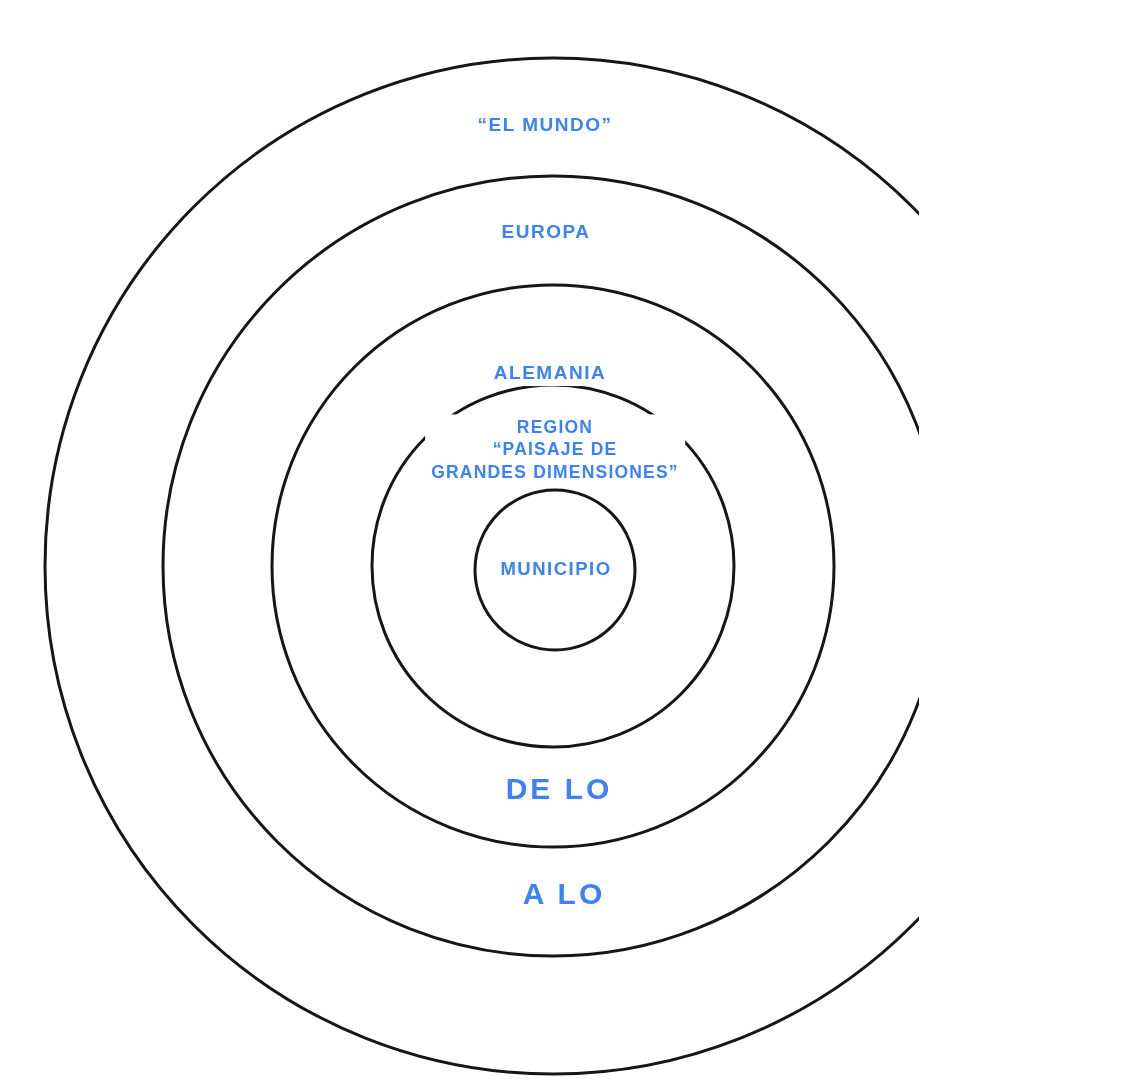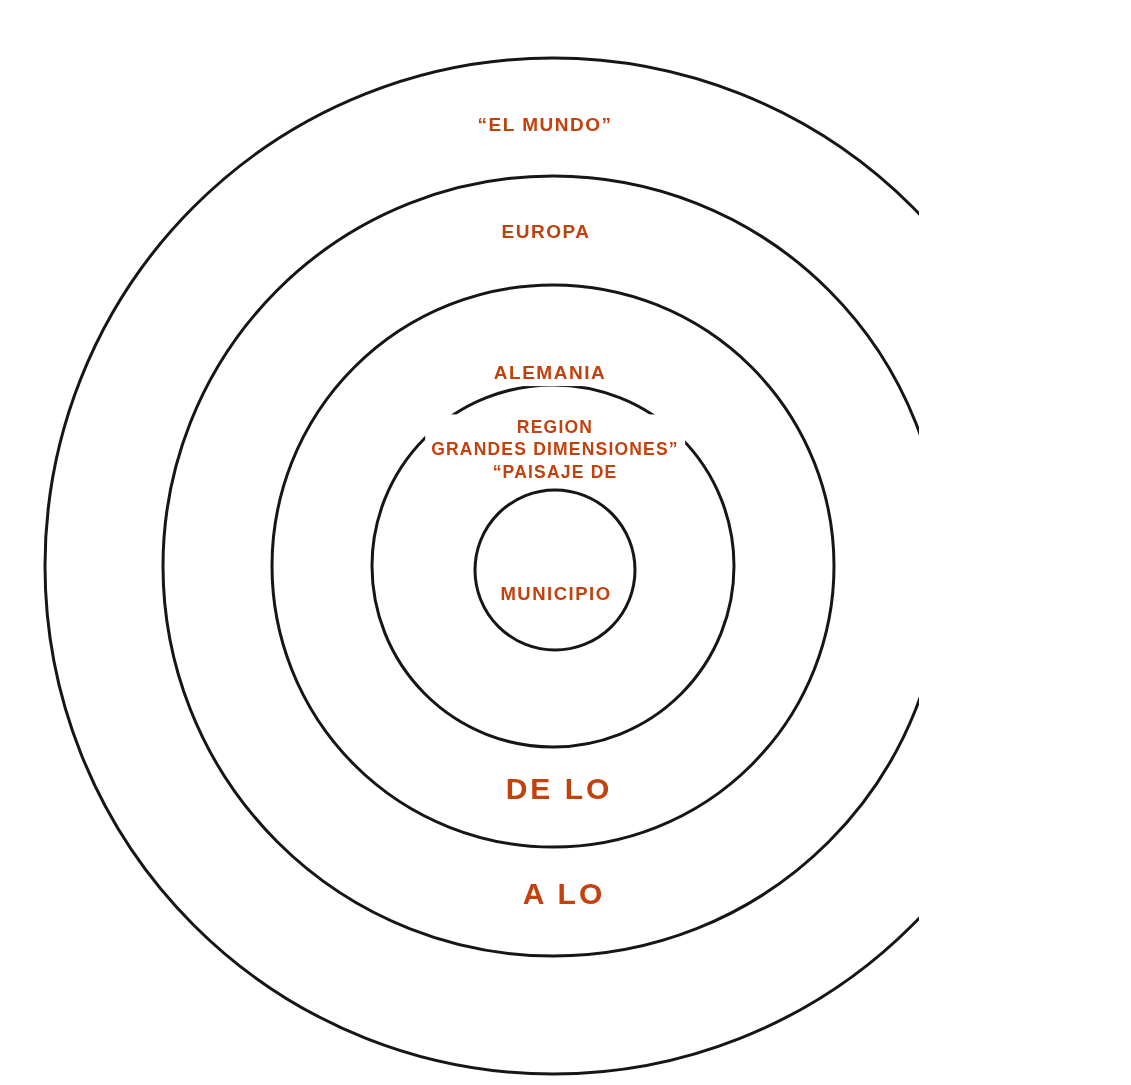--- a/index.html
+++ b/index.html
@@ -7,21 +7,21 @@
     padding: 0;
     background: #ffffff;
   }
   .canvas {
     position: relative;
     width: 919px;
     height: 1085px;
     background: #ffffff;
     overflow: hidden;
     font-family: "Liberation Sans", sans-serif;
-    color: #c2410c;
+    color: #3b82f6;
   }
   .rings-svg {
     position: absolute;
     left: 0;
     top: 0;
     width: 1131px;
     height: 1085px;
   }
   .rings-svg circle {
     fill: none;
@@ -40,21 +40,21 @@
     line-height: 1.15;
     text-align: center;
   }
   .label.ring-label { font-size: 19px; }
   .label.region-block {
     font-size: 17.5px;
     letter-spacing: 1.2px;
     line-height: 1.28;
     padding: 2px 6px;
   }
-  .label.municipio { font-size: 18.5px; margin-top: 25px; }
+  .label.municipio { font-size: 18.5px; }
   .label.caption-line {
     font-size: 30px;
     letter-spacing: 3px;
     padding: 3px 14px;
   }
 </style>
 </head>
 <body>
 
 <div class="canvas">
@@ -68,22 +68,22 @@
   </svg>
 
   <div class="label ring-label" style="left:545px; top:125px;">“EL MUNDO”</div>
 
   <div class="label ring-label" style="left:546px; top:232px;">EUROPA</div>
 
   <div class="label ring-label" style="left:550px; top:337px;margin-top:36px;">ALEMANIA</div>
 
   <div class="label region-block" style="left:555px; top:450px;">
     <div>REGION</div>
+    <div>“PAISAJE DE</div>
     <div>GRANDES DIMENSIONES”</div>
-    <div>“PAISAJE DE</div>
   </div>
 
   <div class="label municipio" style="left:556px; top:569px;">MUNICIPIO</div>
 
   <div class="label caption-line" style="left:559px; top:789px;text-align:right;">DE LO</div>
 
 
   <div class="label caption-line" style="left:564px; top:894px;">A LO</div>
 
 

